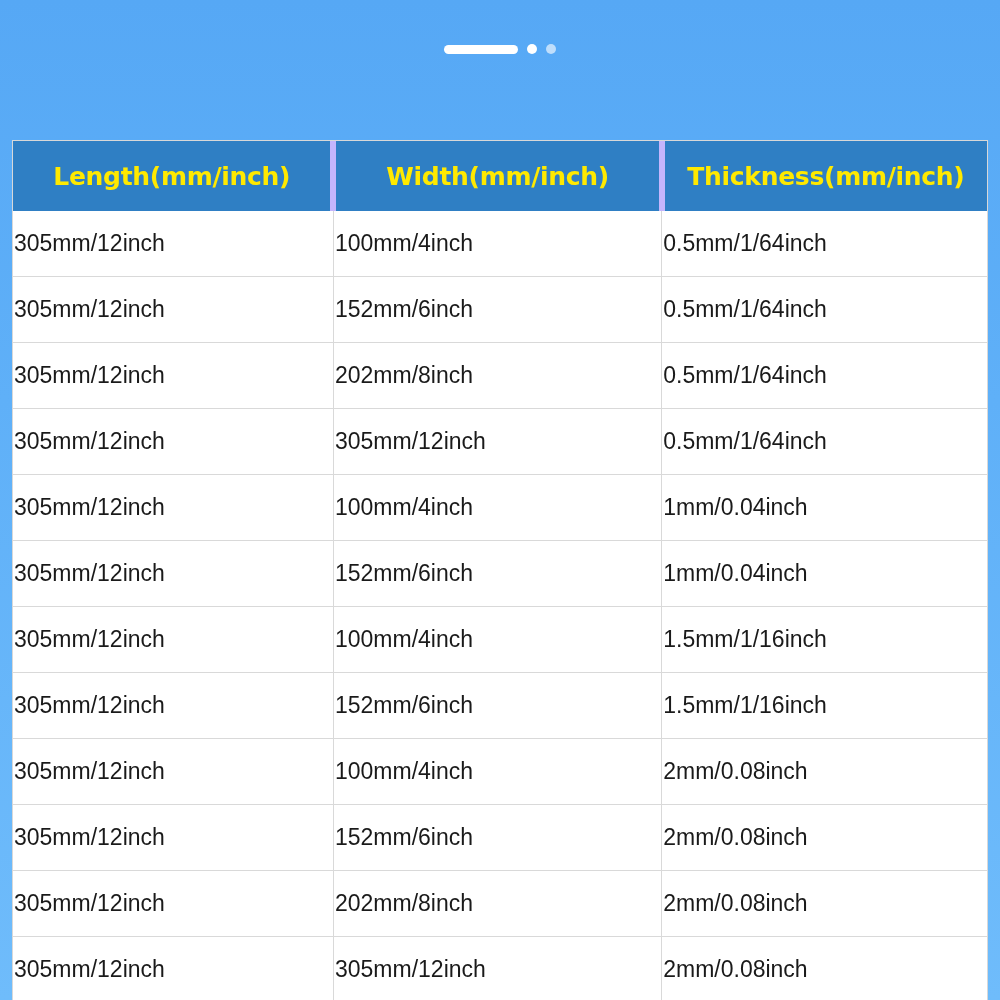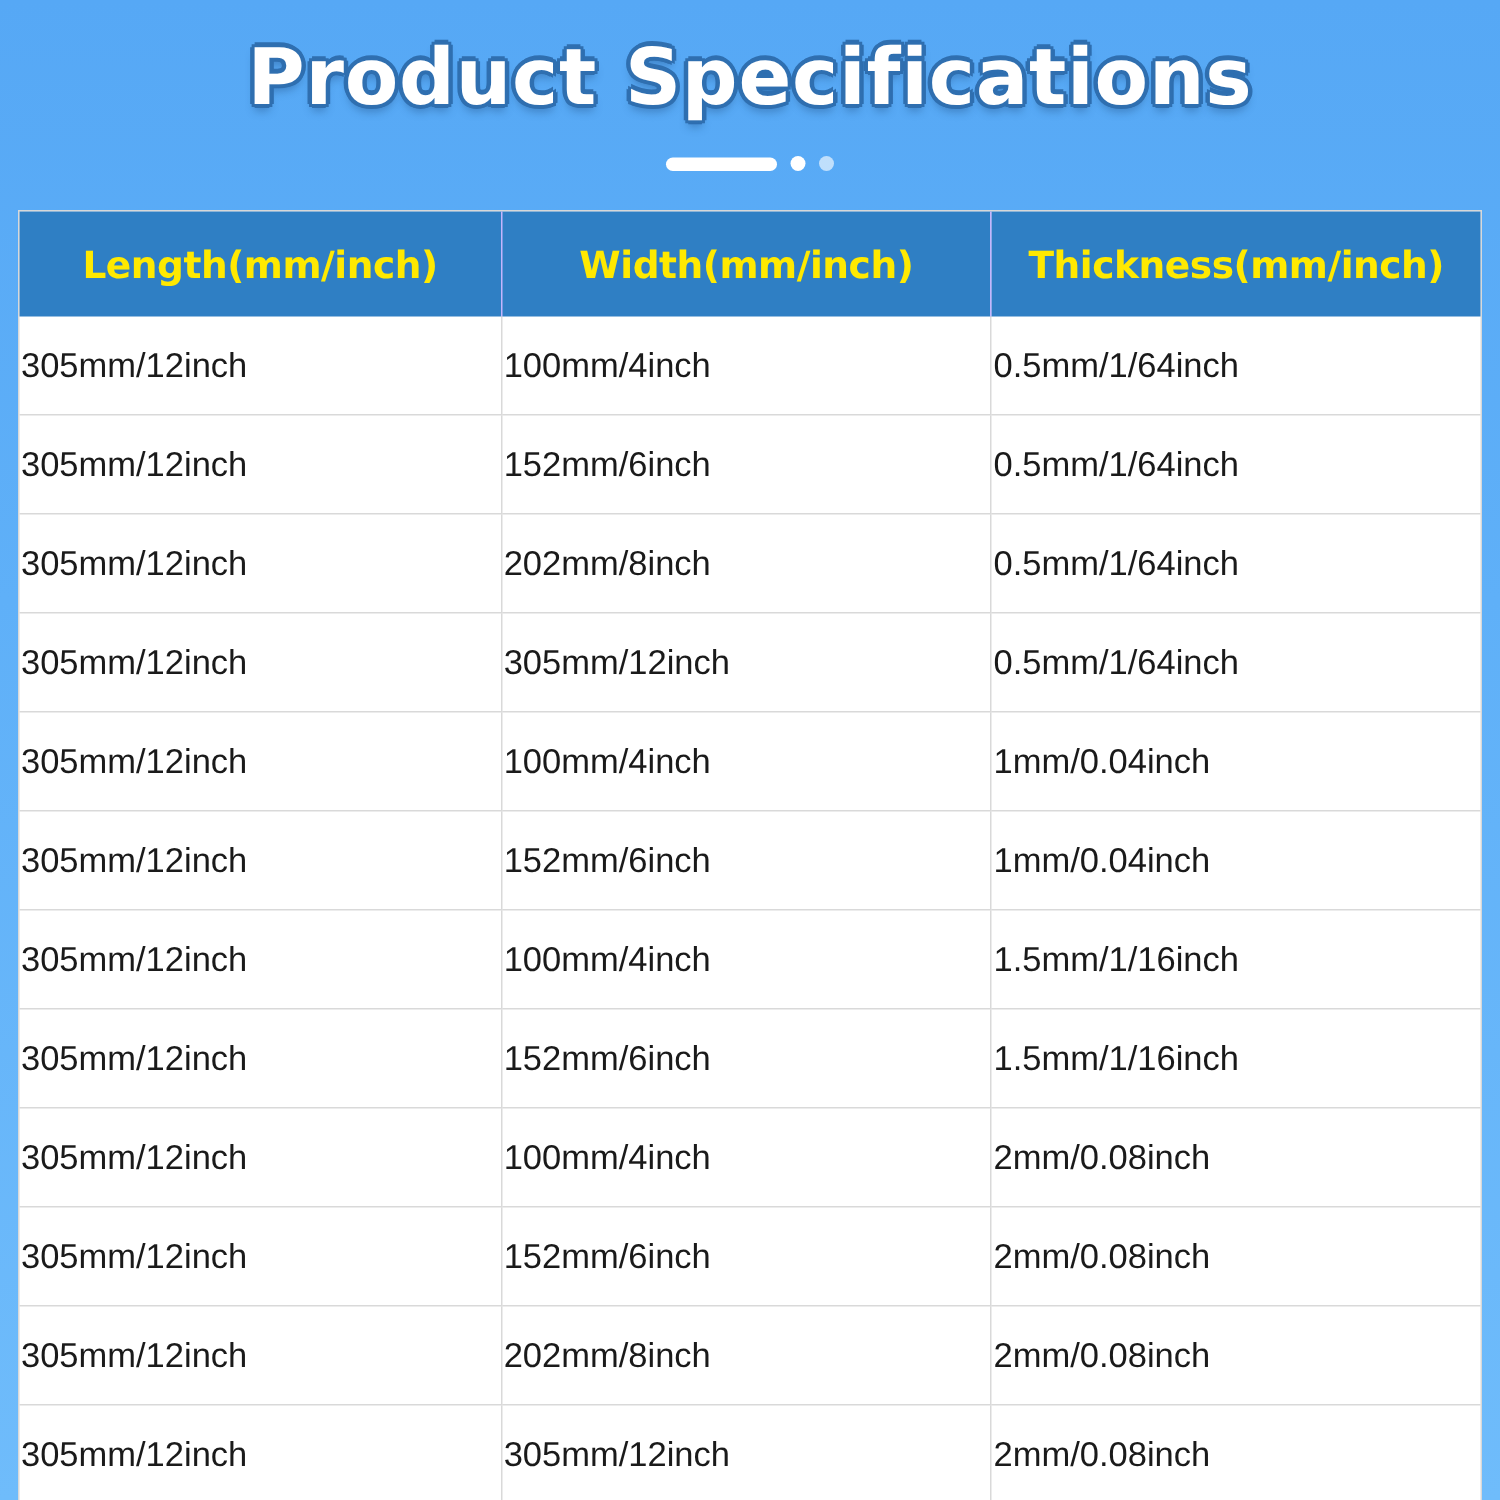--- a/index.html
+++ b/index.html
@@ -80,21 +80,21 @@
     border-collapse: collapse;
     table-layout: fixed;
   }
   thead th {
     background: #2f7fc4;
     color: #ffe900;
     font-size: 25px;
     font-weight: bold;
     height: 68px;
     text-align: center;
-    border-right: 1px solid #c4b5fd;
+    border-right: 6px solid #c4b5fd;
     font-family: "DejaVu Sans", sans-serif;
     letter-spacing: -0.3px;
   }
   thead th:last-child {
     border-right: none;
   }
   tbody td {
     height: 63px;
     text-align: left;
     font-size: 23px;
@@ -112,21 +112,20 @@
   .col-a { width: 33%; }
   .col-b { width: 33.5%; }
   .col-c { width: 33.5%; }
 </style>
 </head>
 <body>
 
 <div class="page">
 
   <div class="header">
-    <div class="title">Product Specifications</div>
     <div class="pager">
       <span class="bar"></span>
       <span class="dot"></span>
       <span class="dot faded"></span>
     </div>
   </div>
 
   <div class="table-wrap">
     <table>
       <thead>

